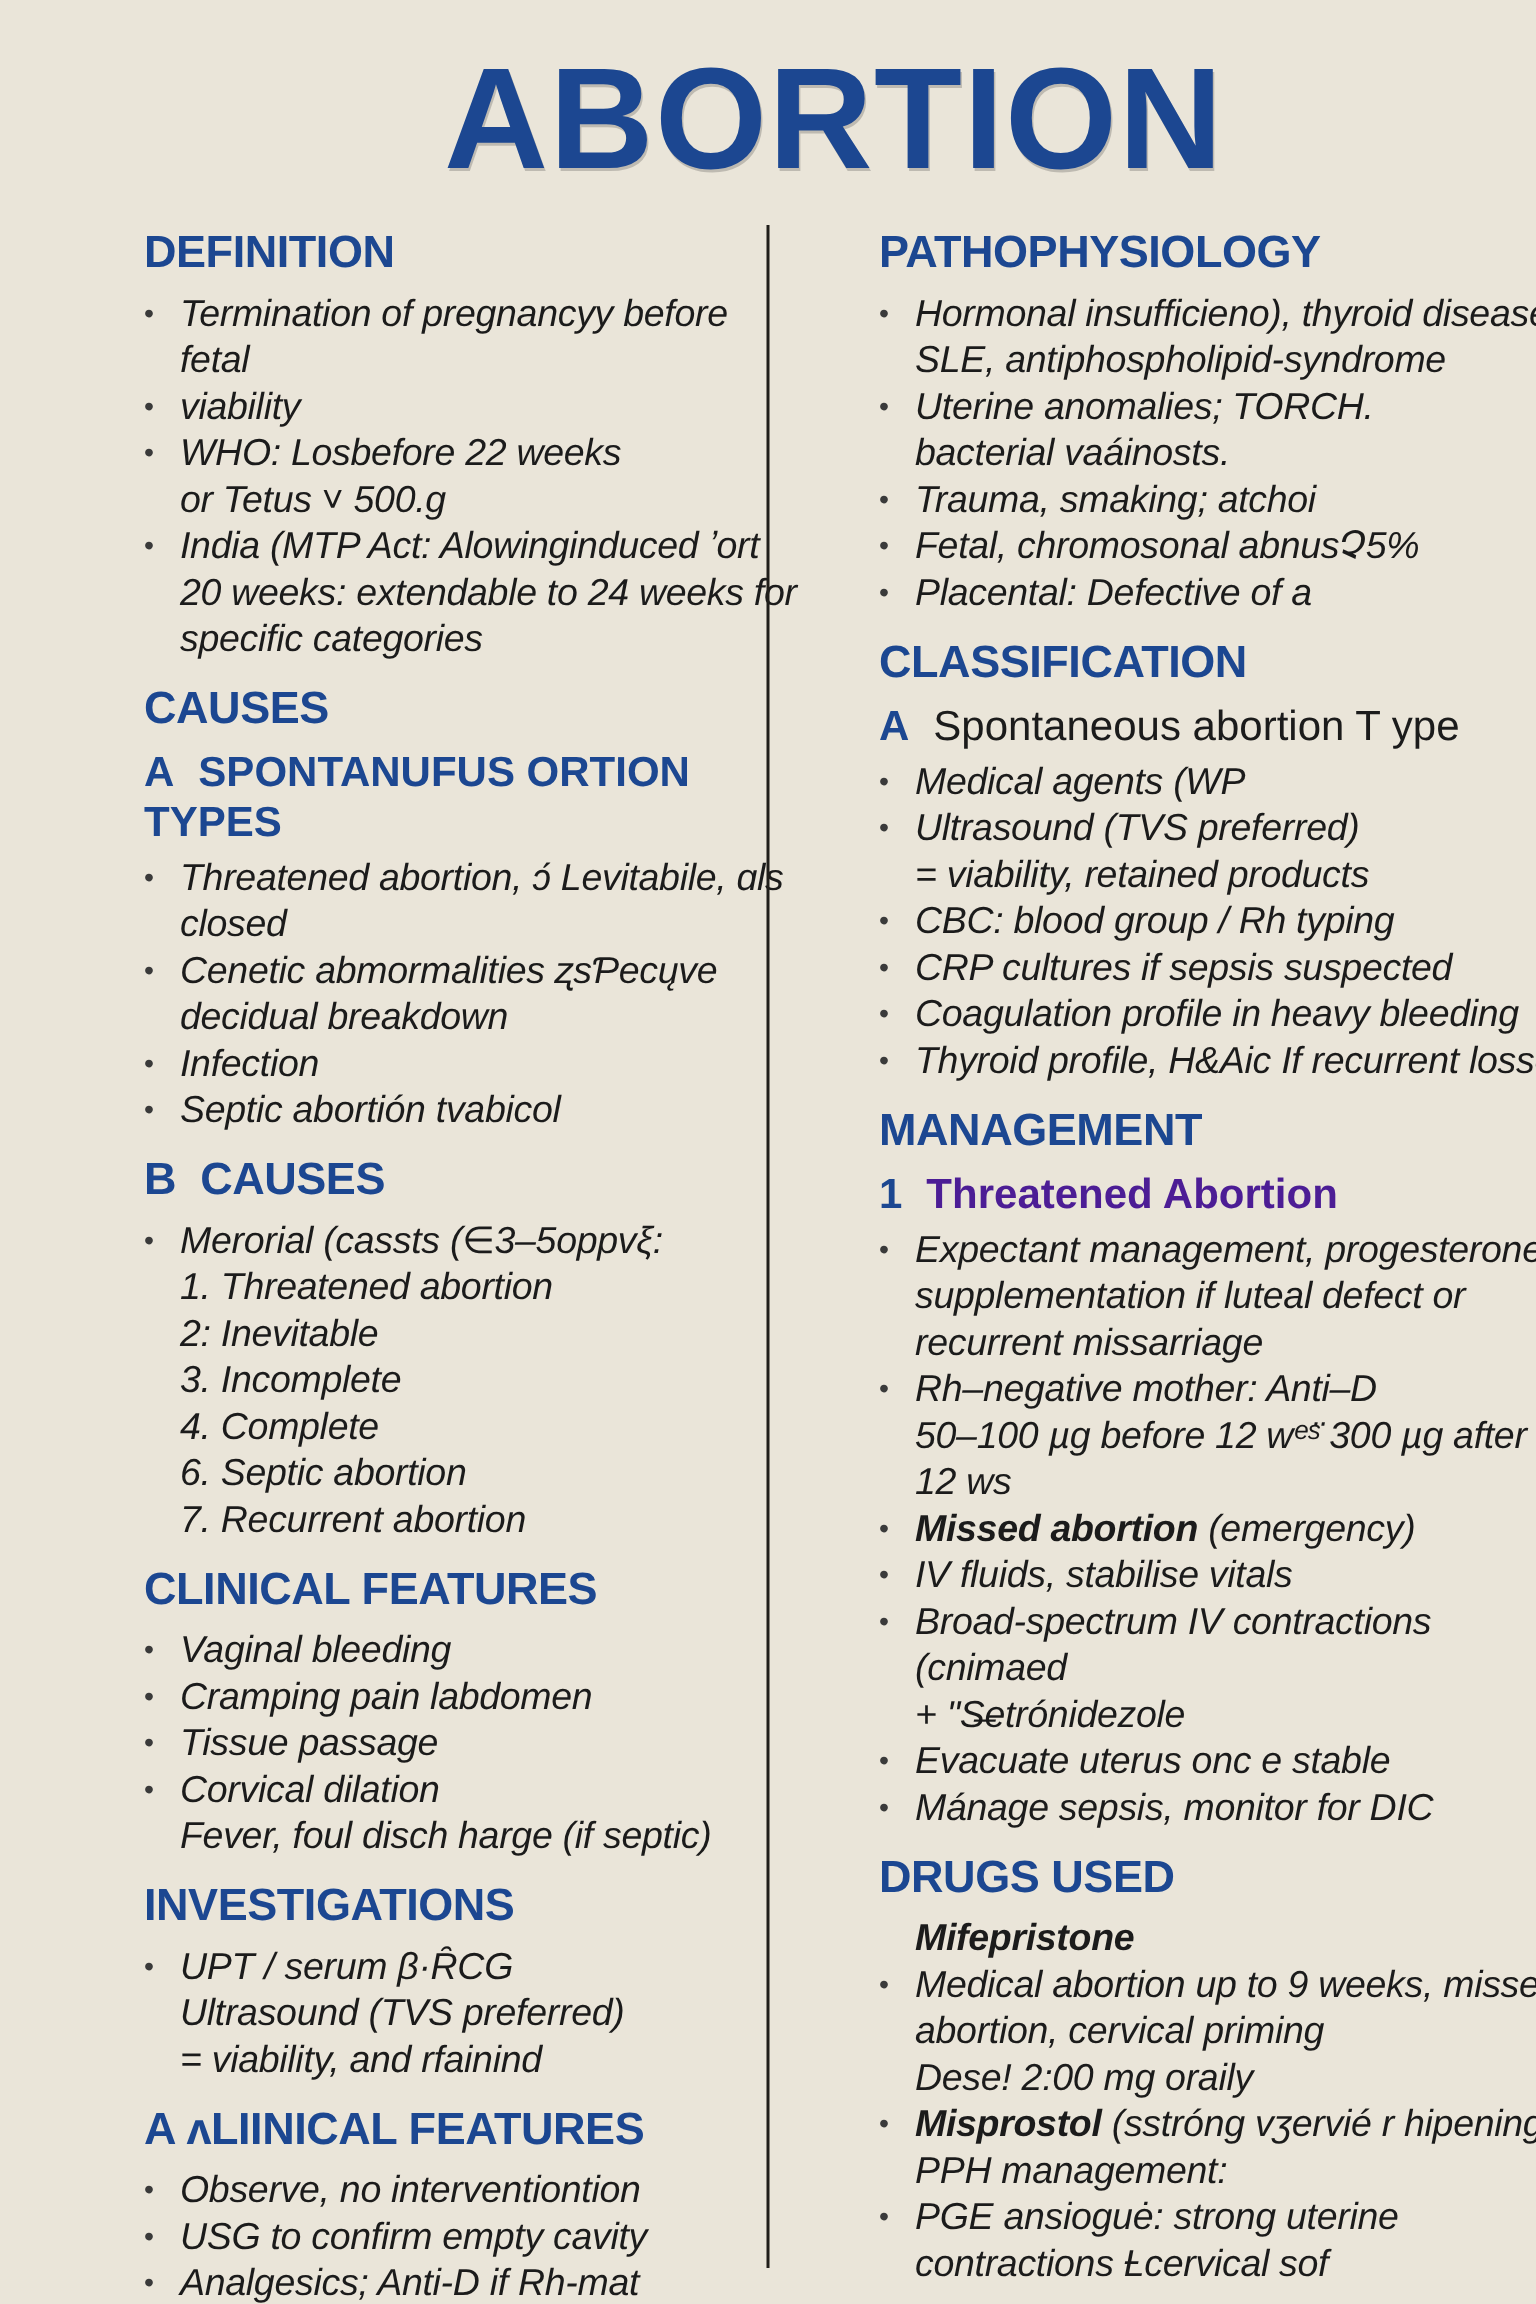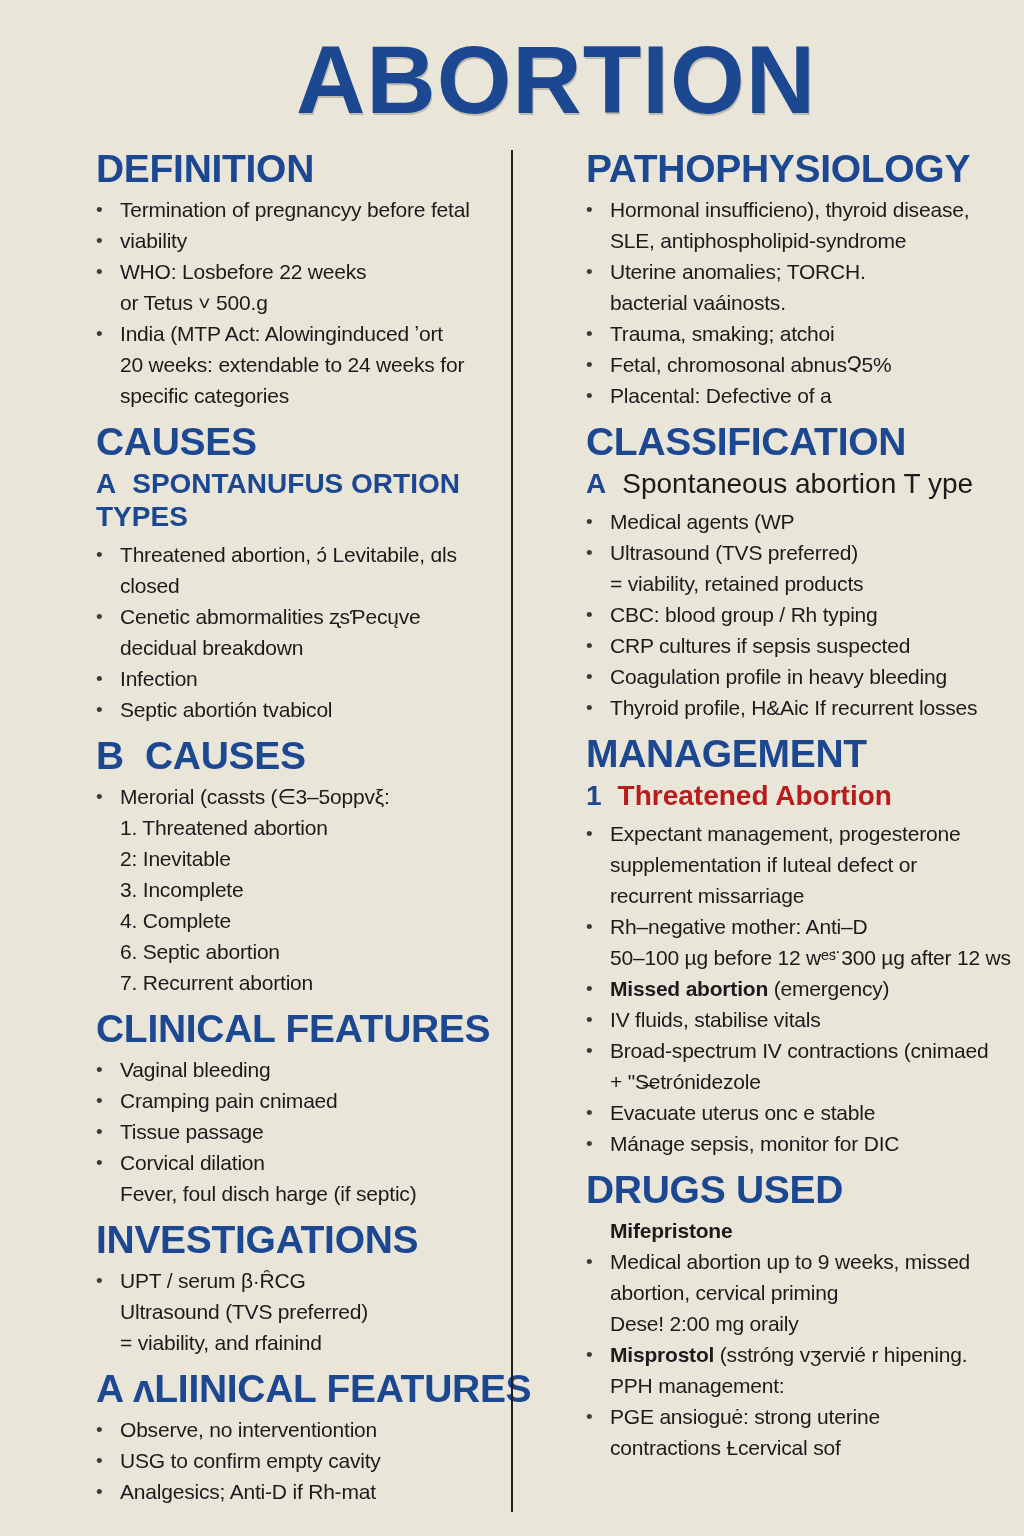--- a/index.html
+++ b/index.html
@@ -29,49 +29,50 @@
   .col-right{padding:0 18px 0 30px;}
   .divider{
     position:absolute;
     left:511px;top:150px;
     width:2px;height:1362px;
     background:#201e1a;
   }
   .section-title{
     color:#1c4791;
     font-weight:800;
-    font-size:39px;
+    font-size:30px;
     line-height:34px;
     margin:14px 0 8px 0;
     white-space:pre-wrap;
     letter-spacing:-0.3px;
   }
   section:first-child .section-title{margin-top:0;}
   .subtitle{
     font-size:28px;
     font-weight:800;
     line-height:33px;
     margin:0 0 6px 0;
   }
   .subtitle .prefix{color:#1c4791;margin-right:16px;}
   .subtitle.blue .rest{color:#1c4791;}
   .subtitle.plain .rest{color:#1b1b1b;font-weight:400;}
-  .subtitle.bold .rest{color:#b91c1c;font-weight:700;}
+  .subtitle.bold .rest{color:#4c1d95;font-weight:700;}
   .item{display:flex;margin:0;}
   .dot{
     flex:0 0 24px;width:24px;
     font-size:19px;line-height:31px;
     color:#3a3a3a;
   }
   .item.nobullet .dot{visibility:hidden;}
   .txt{
     white-space:pre-line;
-    font-size:21px;
+    font-size:25px;
     line-height:31px;
     letter-spacing:-0.2px;
+    font-style:italic;
   }
   .bp{font-weight:700;}
 </style>
 </head>
 <body>
 
 <div class="page">
   <div class="page-title">ABORTION</div>
   <div class="divider"></div>
   <div class="columns">
@@ -152,21 +153,21 @@
           </div>
         </section>
         <section>
           <div class="section-title">CLINICAL FEATURES</div>
           <div class="item">
             <span class="dot">•</span>
             <span class="txt">Vaginal bleeding</span>
           </div>
           <div class="item">
             <span class="dot">•</span>
-            <span class="txt">Cramping pain cnimaed</span>
+            <span class="txt">Cramping pain labdomen</span>
           </div>
           <div class="item">
             <span class="dot">•</span>
             <span class="txt">Tissue passage</span>
           </div>
           <div class="item">
             <span class="dot">•</span>
             <span class="txt">Corvical dilation
 Fever, foul disch harge (if septic)</span>
           </div>

